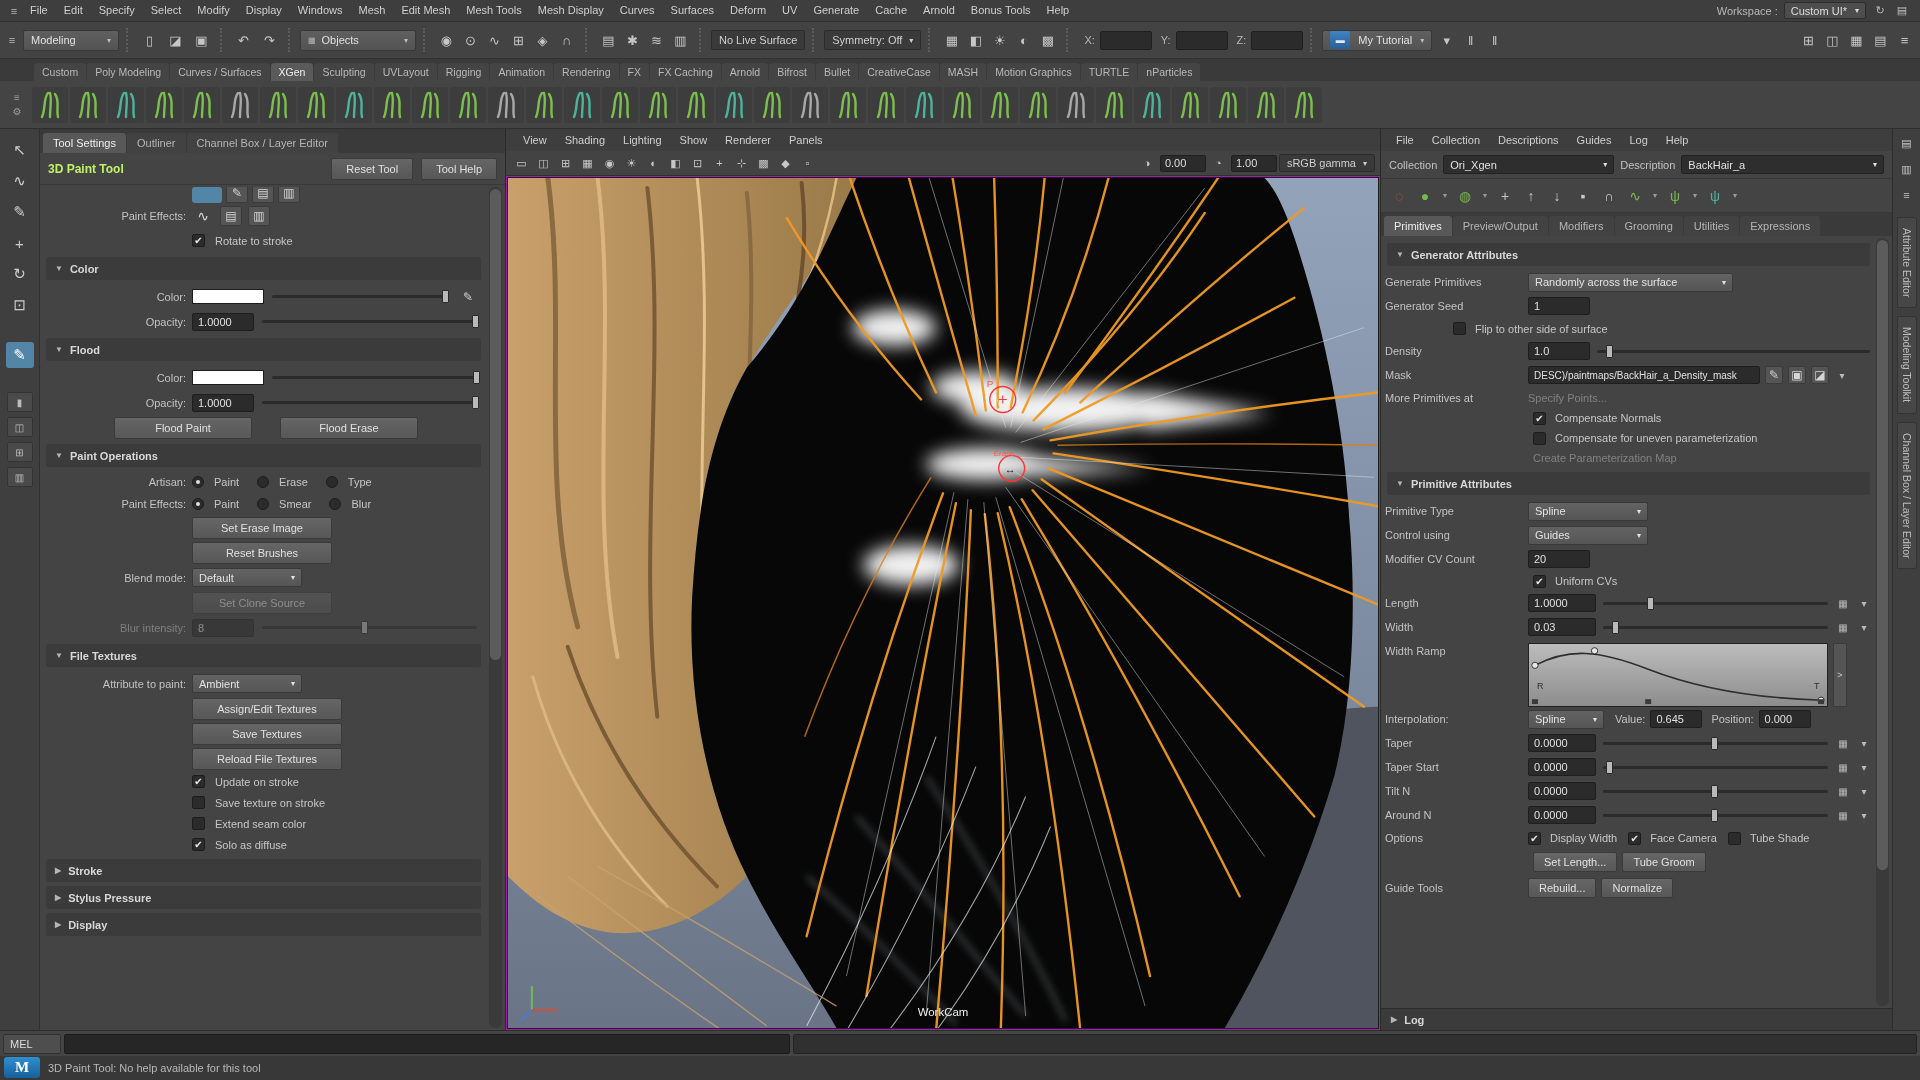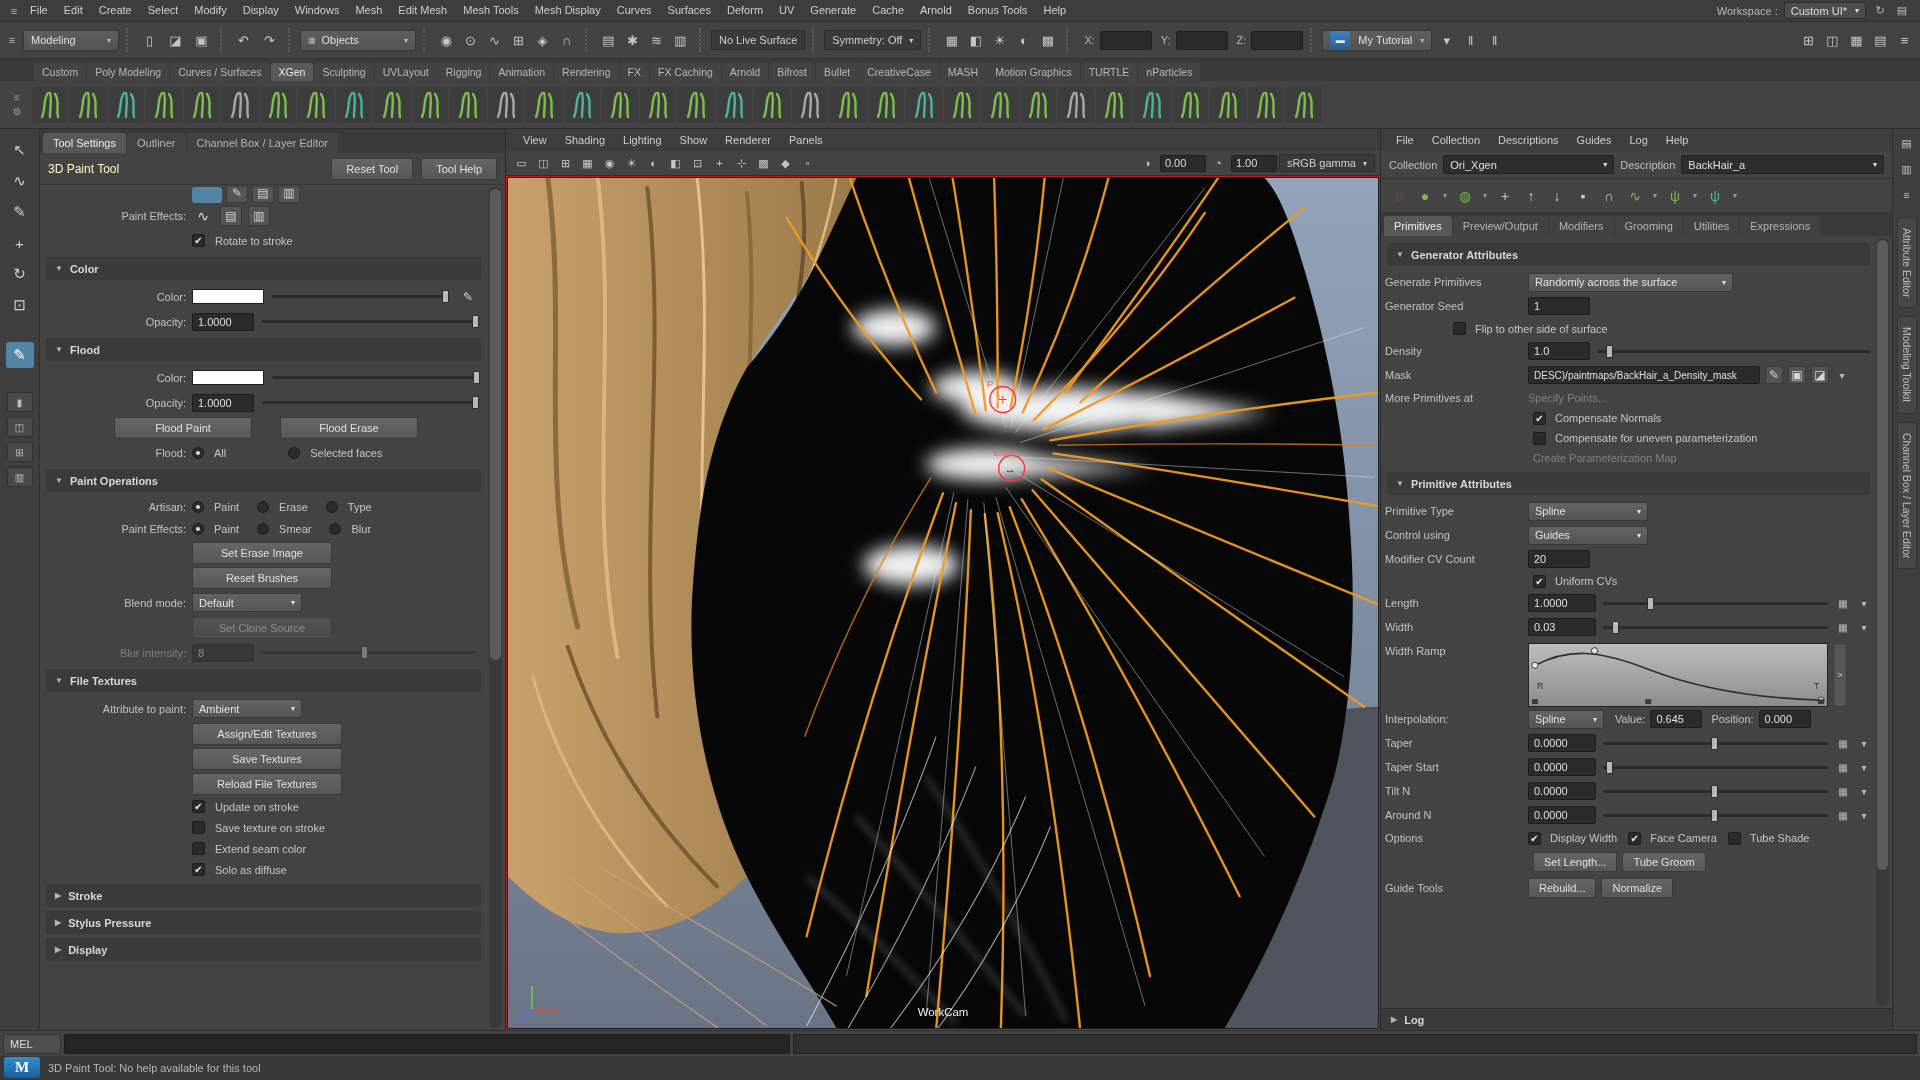--- a/index.html
+++ b/index.html
@@ -48,21 +48,21 @@
   .tool-ic.active{background:#5285a6;color:#fff}
   .tb-gap{height:14px}
   .pane-ic{width:26px;height:20px;background:#4a4a4a;border:1px solid #333;border-radius:2px;color:#bbb;font-size:10px;display:flex;align-items:center;justify-content:center}
 
   
   .lpanel{width:466px;background:#444;border-right:1px solid #2a2a2a;display:flex;flex-direction:column}
   .ptabs{height:24px;background:#3a3a3a;display:flex;align-items:flex-end;gap:1px;padding:0 3px}
   .ptab{padding:4px 10px;background:#424242;border-radius:3px 3px 0 0;color:#b5b5b5;white-space:nowrap}
   .ptab.active{background:#585858;color:#eee}
   .ts-head{height:32px;display:flex;align-items:center;gap:8px;padding:0 8px;border-bottom:1px solid #383838}
-  .ts-title{flex:1;font-weight:normal;color:#fef9c3;font-size:12px}
+  .ts-title{flex:1;font-weight:bold;color:#bef264;font-size:12px}
   .btn{background:linear-gradient(#666,#575757);border:1px solid #3a3a3a;border-radius:2px;height:22px;display:flex;align-items:center;justify-content:center;padding:0 14px;color:#e0e0e0;white-space:nowrap}
   .btn.dis{opacity:.45}
   .ts-body{flex:1;position:relative;padding:2px 22px 0 4px;overflow:hidden}
   .vscroll{position:absolute;top:2px;bottom:2px;right:3px;width:13px;background:#3a3a3a;border-radius:6px}
   .vthumb{position:absolute;left:1px;right:1px;background:#5c5c5c;border-radius:6px}
   .sect{height:23px;background:#3b3b3b;border-radius:2px;display:flex;align-items:center;gap:7px;padding:0 9px;margin:4px 2px;font-weight:bold;color:#d8d8d8}
   .sect .arr{font-size:8px;color:#b5b5b5}
   .frow{display:flex;align-items:center;min-height:25px;gap:6px;padding-right:4px}
   .flbl{width:142px;text-align:right;color:#c2c2c2;flex:none}
   .ind{margin-left:148px}
@@ -76,21 +76,21 @@
   .cb.on::before{content:"✔"}
   .radio{width:12px;height:12px;border-radius:50%;background:#2b2b2b;border:1px solid #1d1d1d;position:relative;flex:none}
   .radio.sel::after{content:"";position:absolute;inset:3px;border-radius:50%;background:#dedede}
   .rlbl{margin:0 12px 0 4px;color:#c6c6c6}
   .dis{opacity:.45}
   .miniic{width:22px;height:20px;display:flex;align-items:center;justify-content:center;background:#555;border:1px solid #3a3a3a;border-radius:2px;color:#d5d5d5;font-size:12px;flex:none}
   .cliprow{height:16px;overflow:hidden;display:flex;align-items:flex-end;gap:4px;margin-left:148px}
   .pill{width:30px;height:16px;background:#5285a6;border-radius:3px}
 
   
-  .vp{flex:1;min-width:0;display:flex;flex-direction:column;background:#b91c1c}
+  .vp{flex:1;min-width:0;display:flex;flex-direction:column;background:#a21caf}
   .vp-menu{height:22px;background:#3e3e3e;display:flex;align-items:center;padding:0 8px}
   .vp-menu span{padding:0 9px;color:#cfcfcf}
   .vp-tools{height:25px;background:#434343;border-bottom:1px solid #2f2f2f;display:flex;align-items:center;gap:2px;padding:0 5px}
   .vp-tools .ibox{width:21px;height:20px;font-size:11px}
   .vfield{width:46px;height:17px;background:#2b2b2b;border:1px solid #202020;border-radius:2px;color:#ddd;display:flex;align-items:center;padding:0 4px}
   .vp-canvas{flex:1;position:relative;margin:1px;border:1px solid #1f1f1f;overflow:hidden}
   .vp-canvas svg{position:absolute;inset:0;width:100%;height:100%}
 
   
   .xgen{width:512px;background:#444;border-left:1px solid #2a2a2a;display:flex;flex-direction:column}
@@ -129,21 +129,21 @@
   .mlogo{position:absolute;left:4px;top:1px;width:36px;height:21px;background:linear-gradient(#2f8fd0,#176099);border-radius:3px;display:flex;align-items:center;justify-content:center;color:#fff;font-weight:bold;font-family:"Liberation Serif",serif;font-size:15px}
 </style>
 </head>
 <body>
 
 <div class="menubar">
   <span class="mini-ic">≡</span>
   <div style="display:flex">
       <span class="menu-item">File</span>
       <span class="menu-item">Edit</span>
-      <span class="menu-item">Create</span>
+      <span class="menu-item">Specify</span>
       <span class="menu-item">Select</span>
       <span class="menu-item">Modify</span>
       <span class="menu-item">Display</span>
       <span class="menu-item">Windows</span>
       <span class="menu-item">Mesh</span>
       <span class="menu-item">Edit Mesh</span>
       <span class="menu-item">Mesh Tools</span>
       <span class="menu-item">Mesh Display</span>
       <span class="menu-item">Curves</span>
       <span class="menu-item">Surfaces</span>
@@ -601,27 +601,20 @@
         <span class="flbl">Opacity:</span>
         <div class="tfield w62">1.0000</div>
         <div class="slider">
             <div class="track"></div>
             <div class="handle" style="left:97%"></div>
           </div>
       </div>
       <div class="frow" style="margin-left:70px;gap:28px">
         <div class="btn" style="width:138px">Flood Paint</div>
         <div class="btn" style="width:138px">Flood Erase</div>
-      </div>
-      <div class="frow">
-        <span class="flbl">Flood:</span>
-        <span class="radio sel"></span>
-        <span class="rlbl" style="margin-right:56px">All</span>
-        <span class="radio"></span>
-        <span class="rlbl">Selected faces</span>
       </div>
 
       <div class="sect">
         <span class="arr">▼</span>
         <span>Paint Operations</span>
       </div>
       <div class="frow" style="min-height:22px">
         <span class="flbl">Artisan:</span>
         <span class="radio sel"></span>
         <span class="rlbl">Paint</span>

